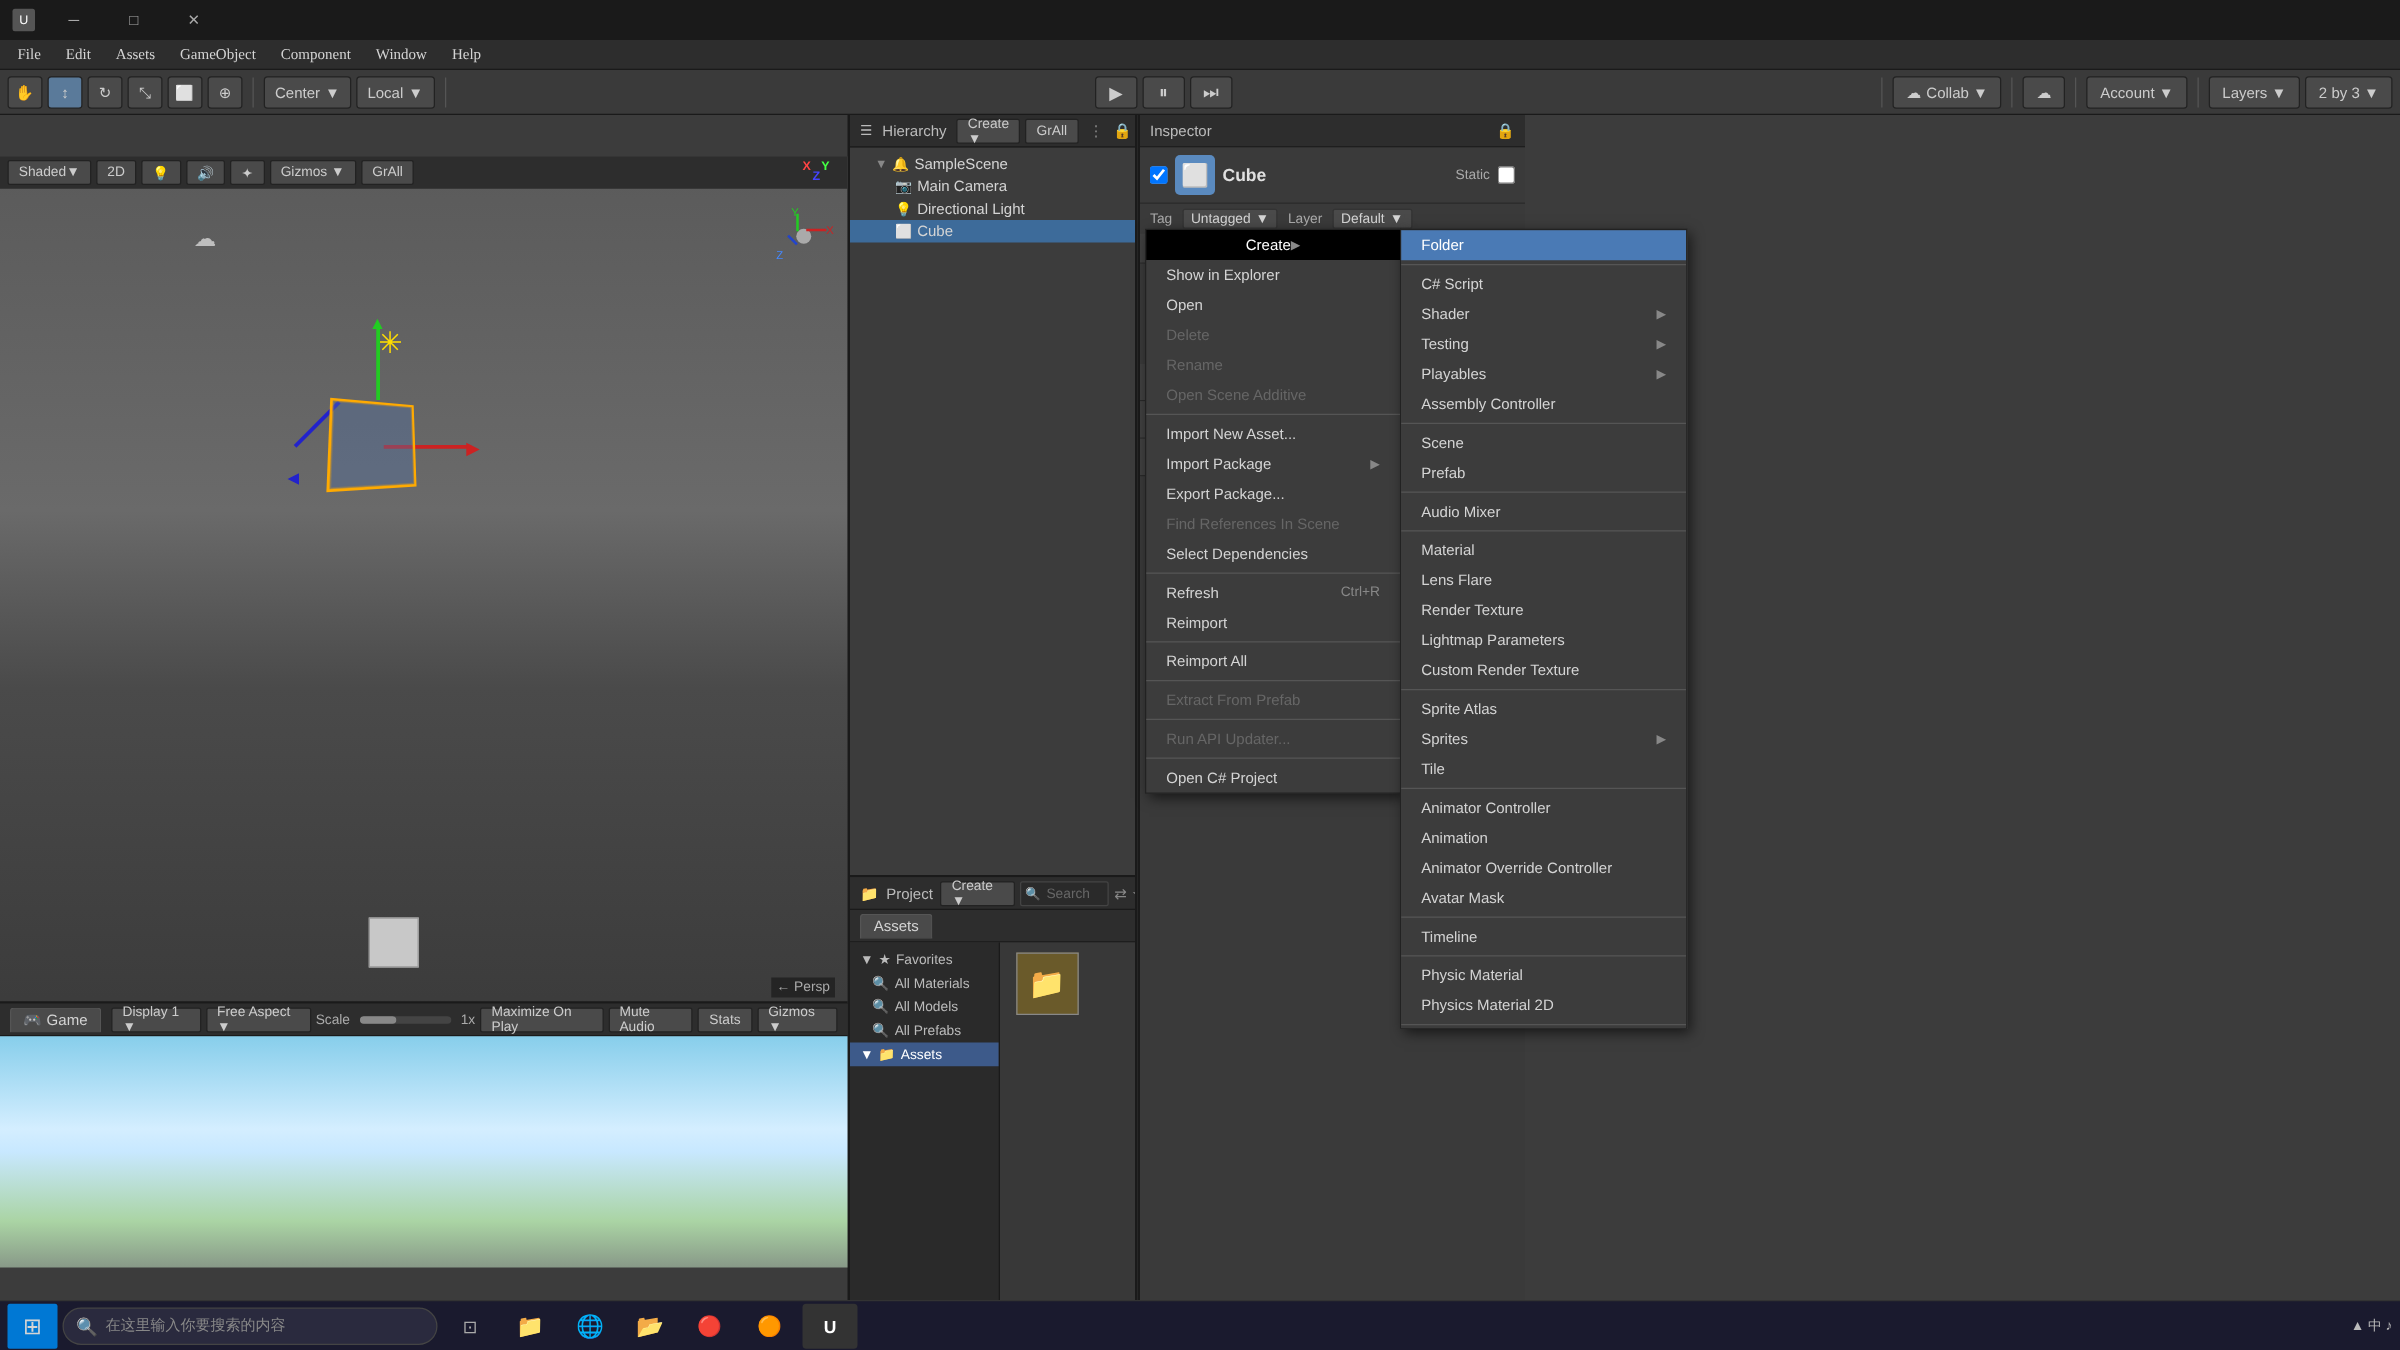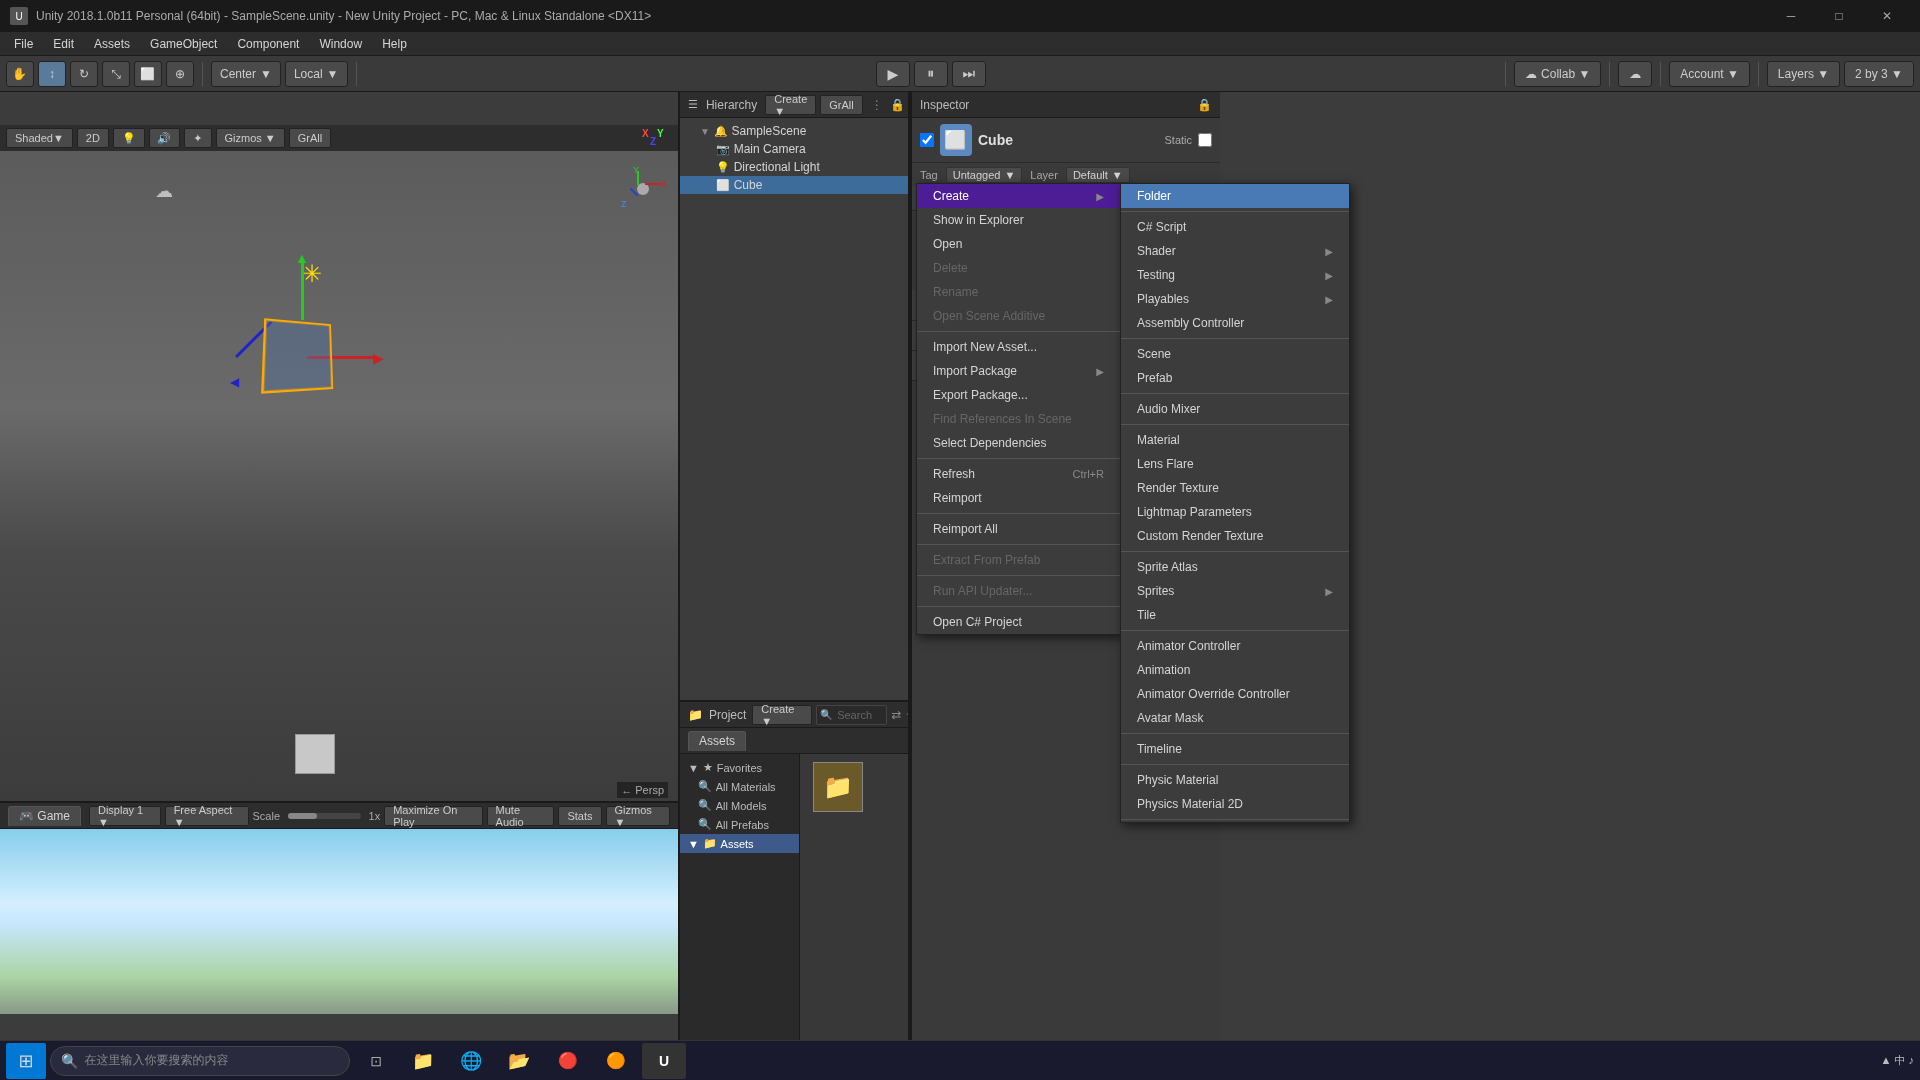--- a/index.html
+++ b/index.html
@@ -52,20 +52,21 @@
       align-items: center;
       padding: 0 4px;
       border-bottom: 1px solid #1a1a1a;
     }
     .menu-item {
       padding: 2px 10px;
       font-size: 12px;
       color: #d4d4d4;
       cursor: pointer;
       border-radius: 2px;
+      font-family: Liberation Serif, serif;
     }
 
     
     #toolbar {
       width: 100%;
       height: 36px;
       background: #3a3a3a;
       display: flex;
       align-items: center;
       padding: 0 6px;
@@ -268,21 +269,21 @@
     }
     .ctx-item {
       padding: 5px 16px;
       font-size: 12px;
       color: #d4d4d4;
       cursor: pointer;
       display: flex;
       align-items: center;
       justify-content: space-between;
     }
-    .ctx-item.active { background: #4c1d95; color: #fff; }
+    .ctx-item.active { background: #000000; color: #fff; justify-content: center; }
     .ctx-item.disabled { color: #666; cursor: default; }
     .ctx-sep { height: 1px; background: #555; margin: 3px 0; }
     .ctx-arrow { font-size: 10px; color: #888; }
     .ctx-shortcut { font-size: 11px; color: #888; }
 
     
     #context-menu-create {
       position: absolute;
       left: 1120px;
       top: 183px;
@@ -503,21 +504,20 @@
       border: 1px solid #999;
     }
   </style>
 </head>
 <body>
 
 <div id="titlebar">
   <div class="title-icon">
     <span>U</span>
   </div>
-  <div class="title-text">Unity 2018.1.0b11 Personal (64bit) - SampleScene.unity - New Unity Project - PC, Mac &amp; Linux Standalone &lt;DX11&gt;</div>
   <div class="win-controls">
     <div class="win-btn">─</div>
     <div class="win-btn">□</div>
     <div class="win-btn close">✕</div>
   </div>
 </div>
 
 <div id="menubar">
   <div class="menu-item">File</div>
   <div class="menu-item">Edit</div>

